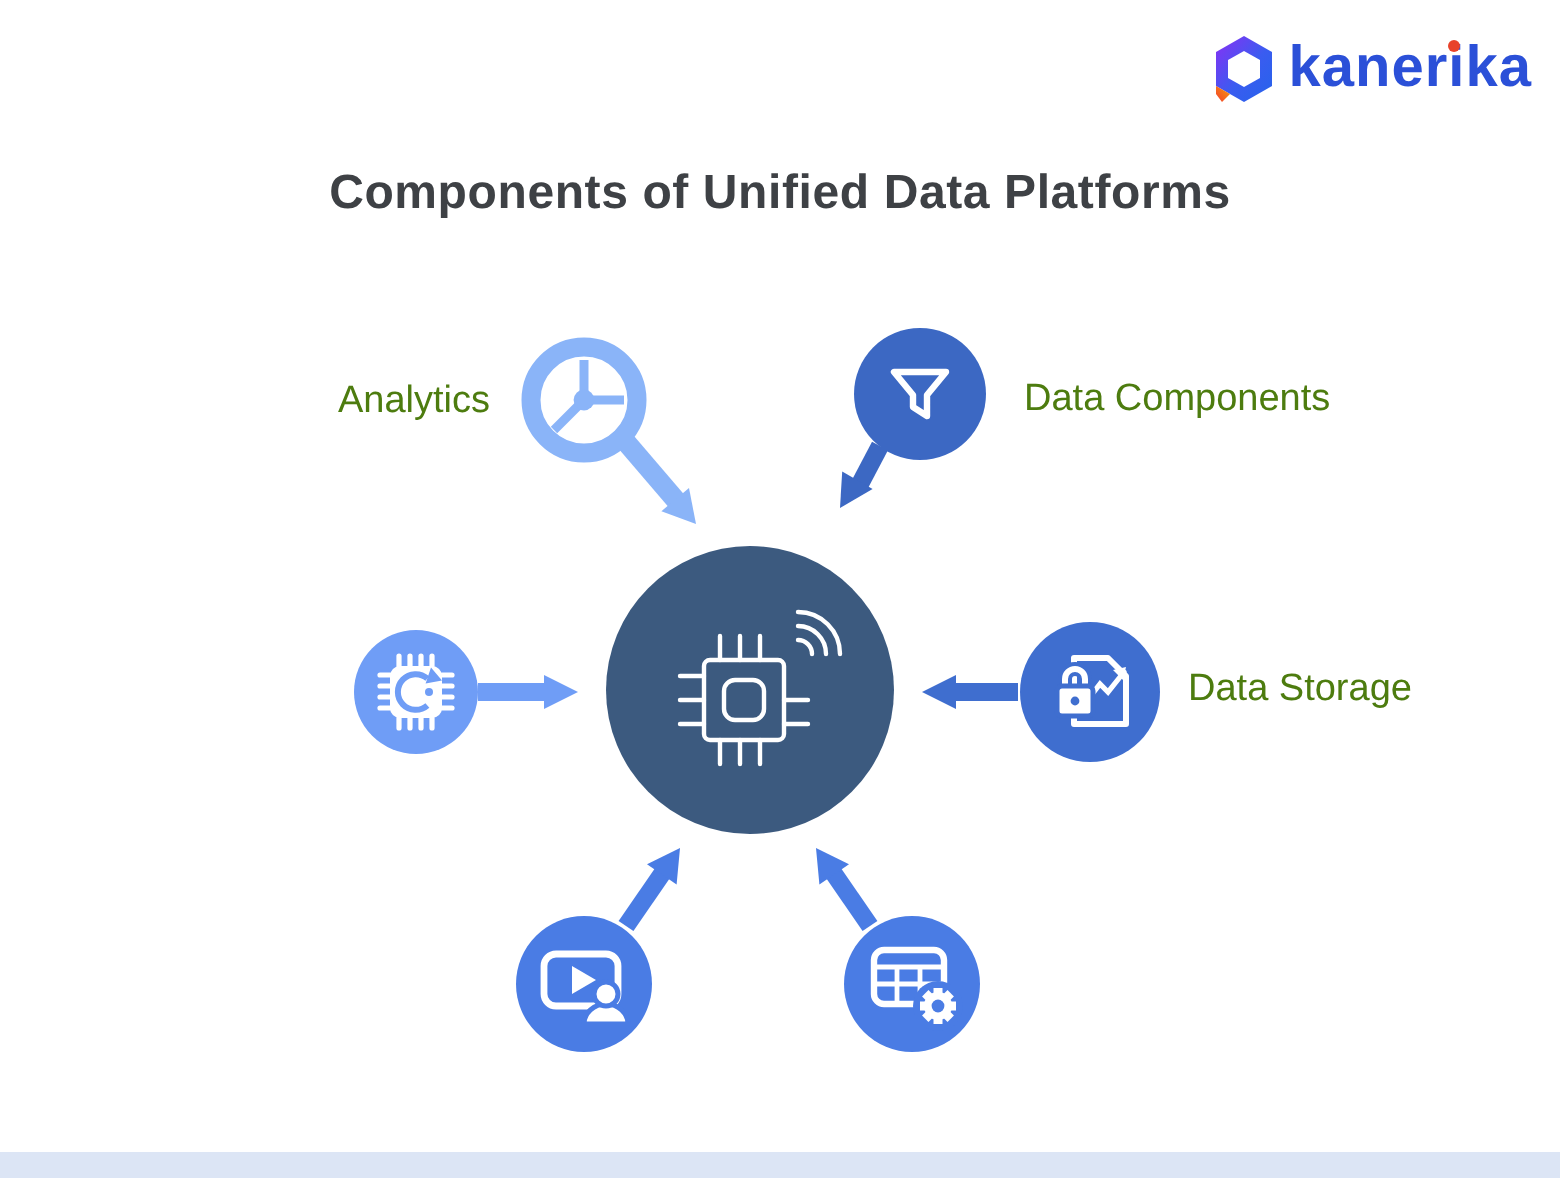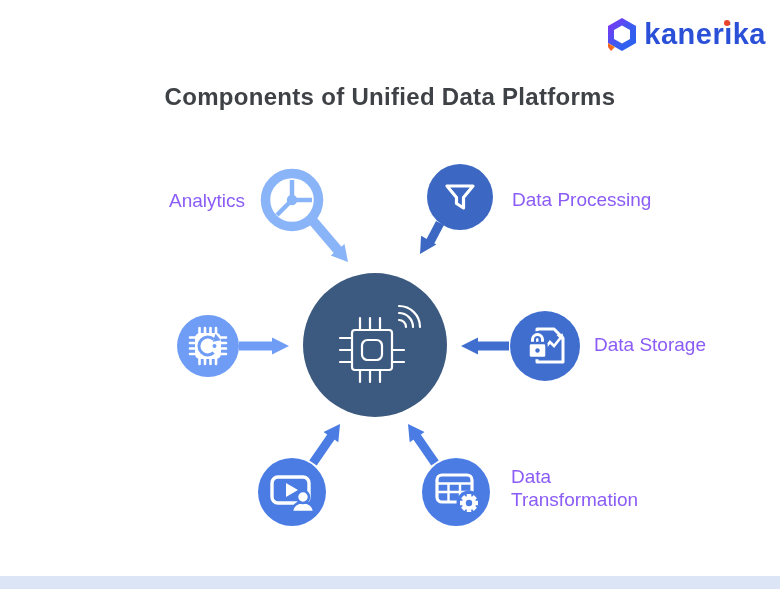--- a/index.html
+++ b/index.html
@@ -17,21 +17,21 @@
   }
   .brand-dot{position:absolute;left:80px;top:2px;width:6px;height:6px;border-radius:50%;background:#e8432b;}
   
   .title{
     position:absolute;top:82px;left:0;right:0;margin:0;text-align:center;
     font-size:24px;line-height:30px;font-weight:700;color:#3e4145;letter-spacing:.3px;
   }
   
   .diagram{position:absolute;left:0;top:0;width:780px;height:600px;}
   
-  .lbl{position:absolute;font-size:19px;line-height:23px;font-weight:400;color:#8b5cf6;}
+  .lbl{position:absolute;font-size:19px;line-height:23px;font-weight:400;color:#4d7c0f;}
   .lbl-analytics{right:535px;top:189px;white-space:nowrap;text-align:right;}
   .lbl-ingestion{left:512px;top:188px;white-space:nowrap;}
   .lbl-realtime{right:620px;top:321px;width:140px;text-align:right;}
   .lbl-storage{left:594px;top:333px;white-space:nowrap;}
   .lbl-governance{right:533px;top:463px;width:118px;text-align:right;}
   .lbl-transformation{left:511px;top:465px;width:160px;}
   
   .footer-bar{position:absolute;left:0;right:0;bottom:11px;height:13px;background:#dce5f5;}
 </style>
 </head>
@@ -164,18 +164,17 @@
             <line y1="-9" y2="9" transform="rotate(135)"></line>
           </g>
           <circle r="7" fill="#ffffff"></circle>
           <circle r="3.2" fill="#4a7ce4"></circle>
         </g>
       </g>
     </g>
   </svg>
 
   <div class="lbl lbl-analytics">Analytics</div>
-  <div class="lbl lbl-ingestion">Data Processing</div>
+  <div class="lbl lbl-ingestion">Data Components</div>
   <div class="lbl lbl-storage">Data Storage</div>
-  <div class="lbl lbl-transformation">Data Transformation</div>
 
   <div class="footer-bar"></div>
 </div>
 
 </body></html>

